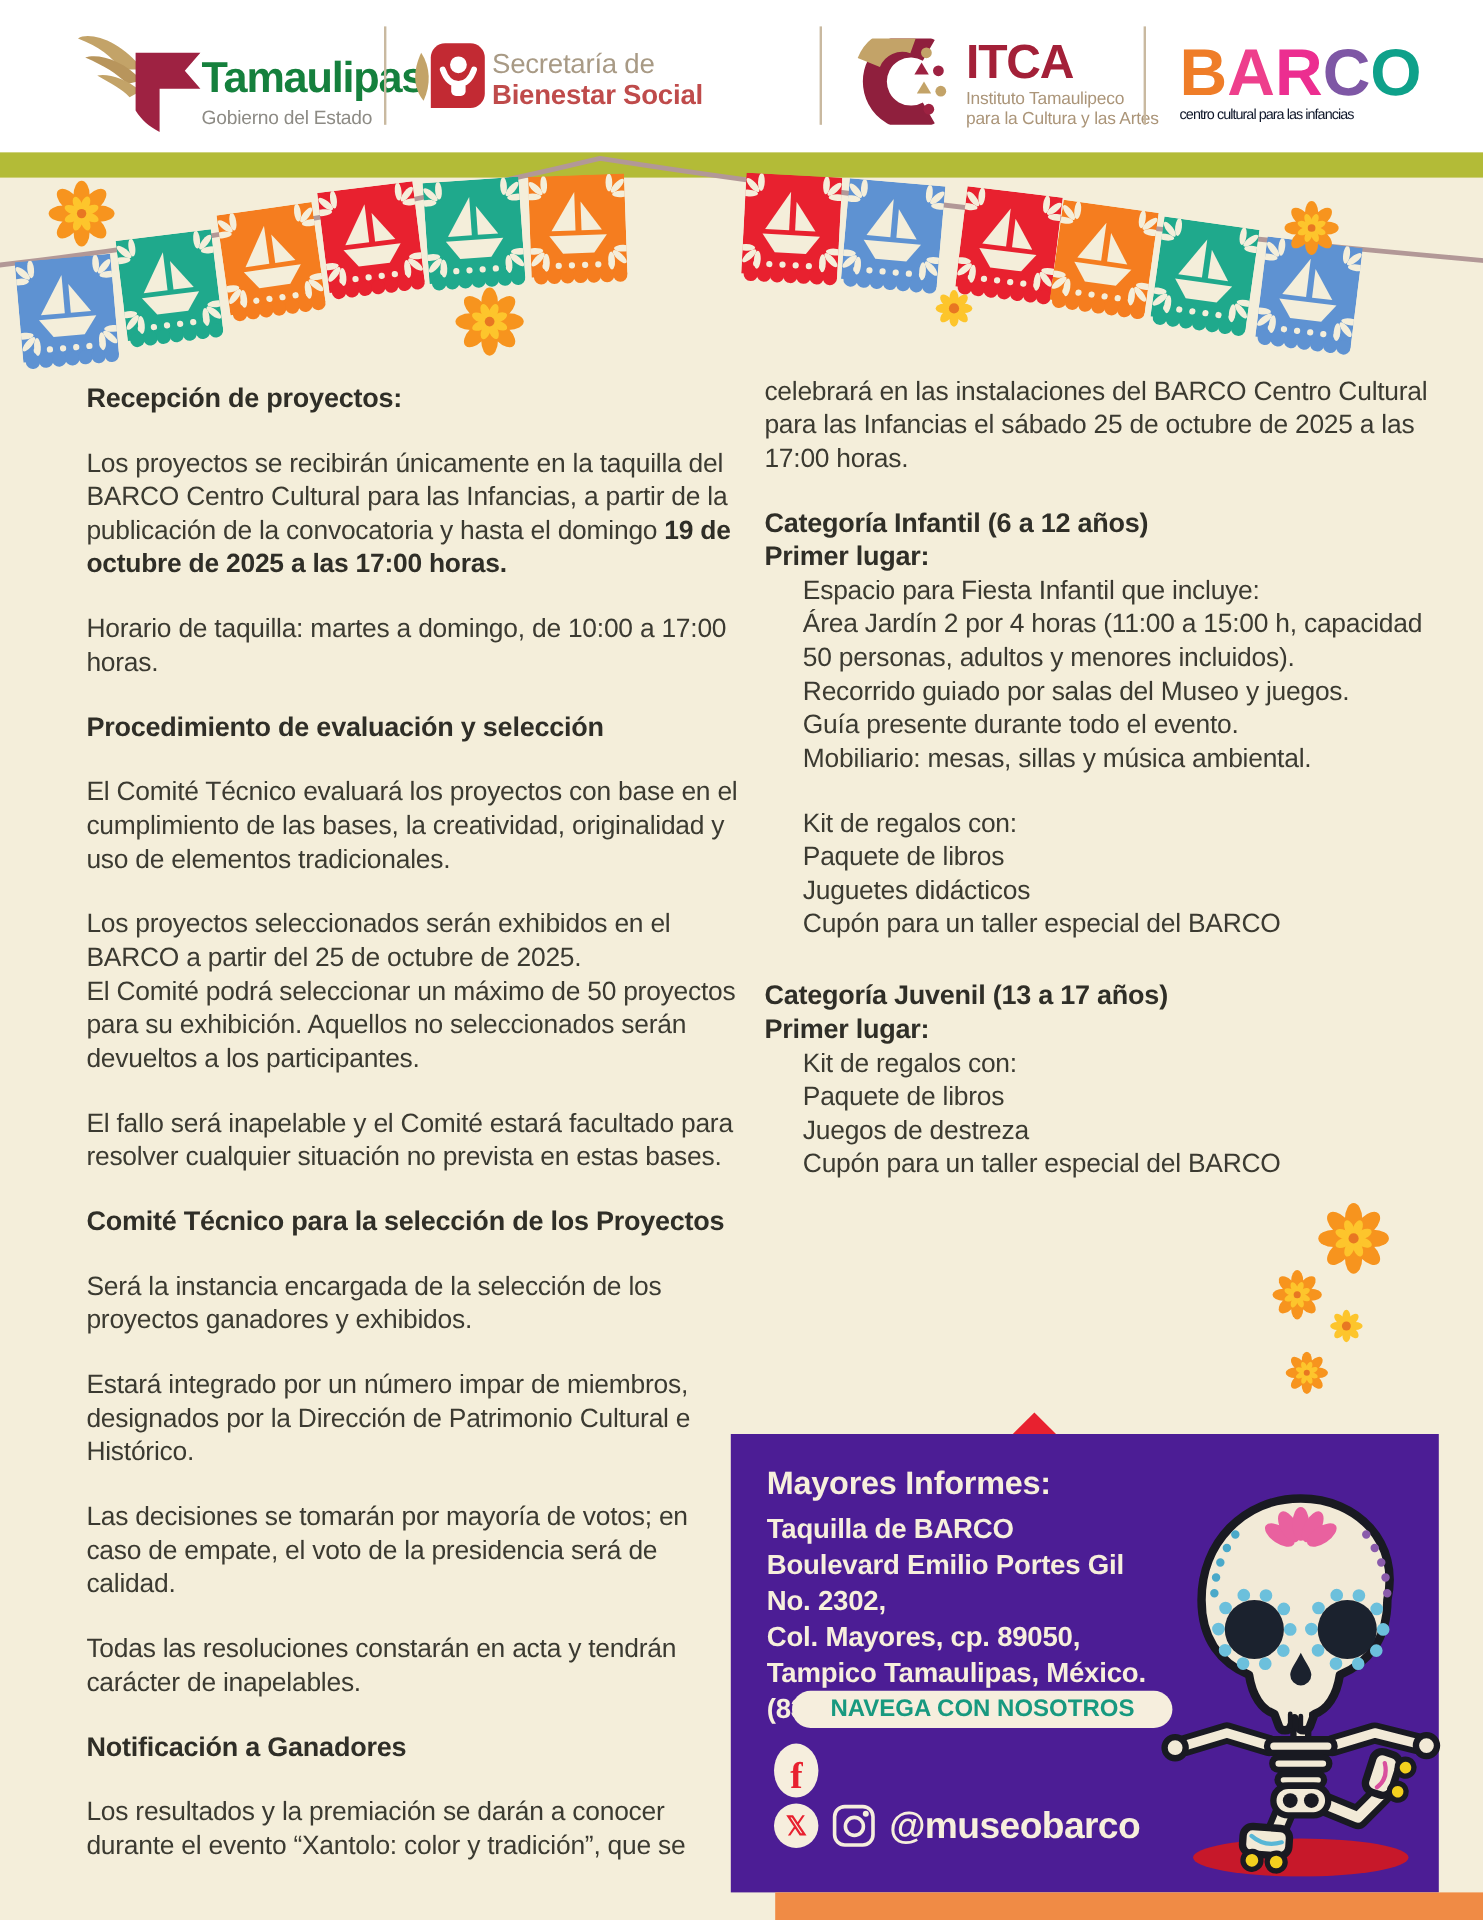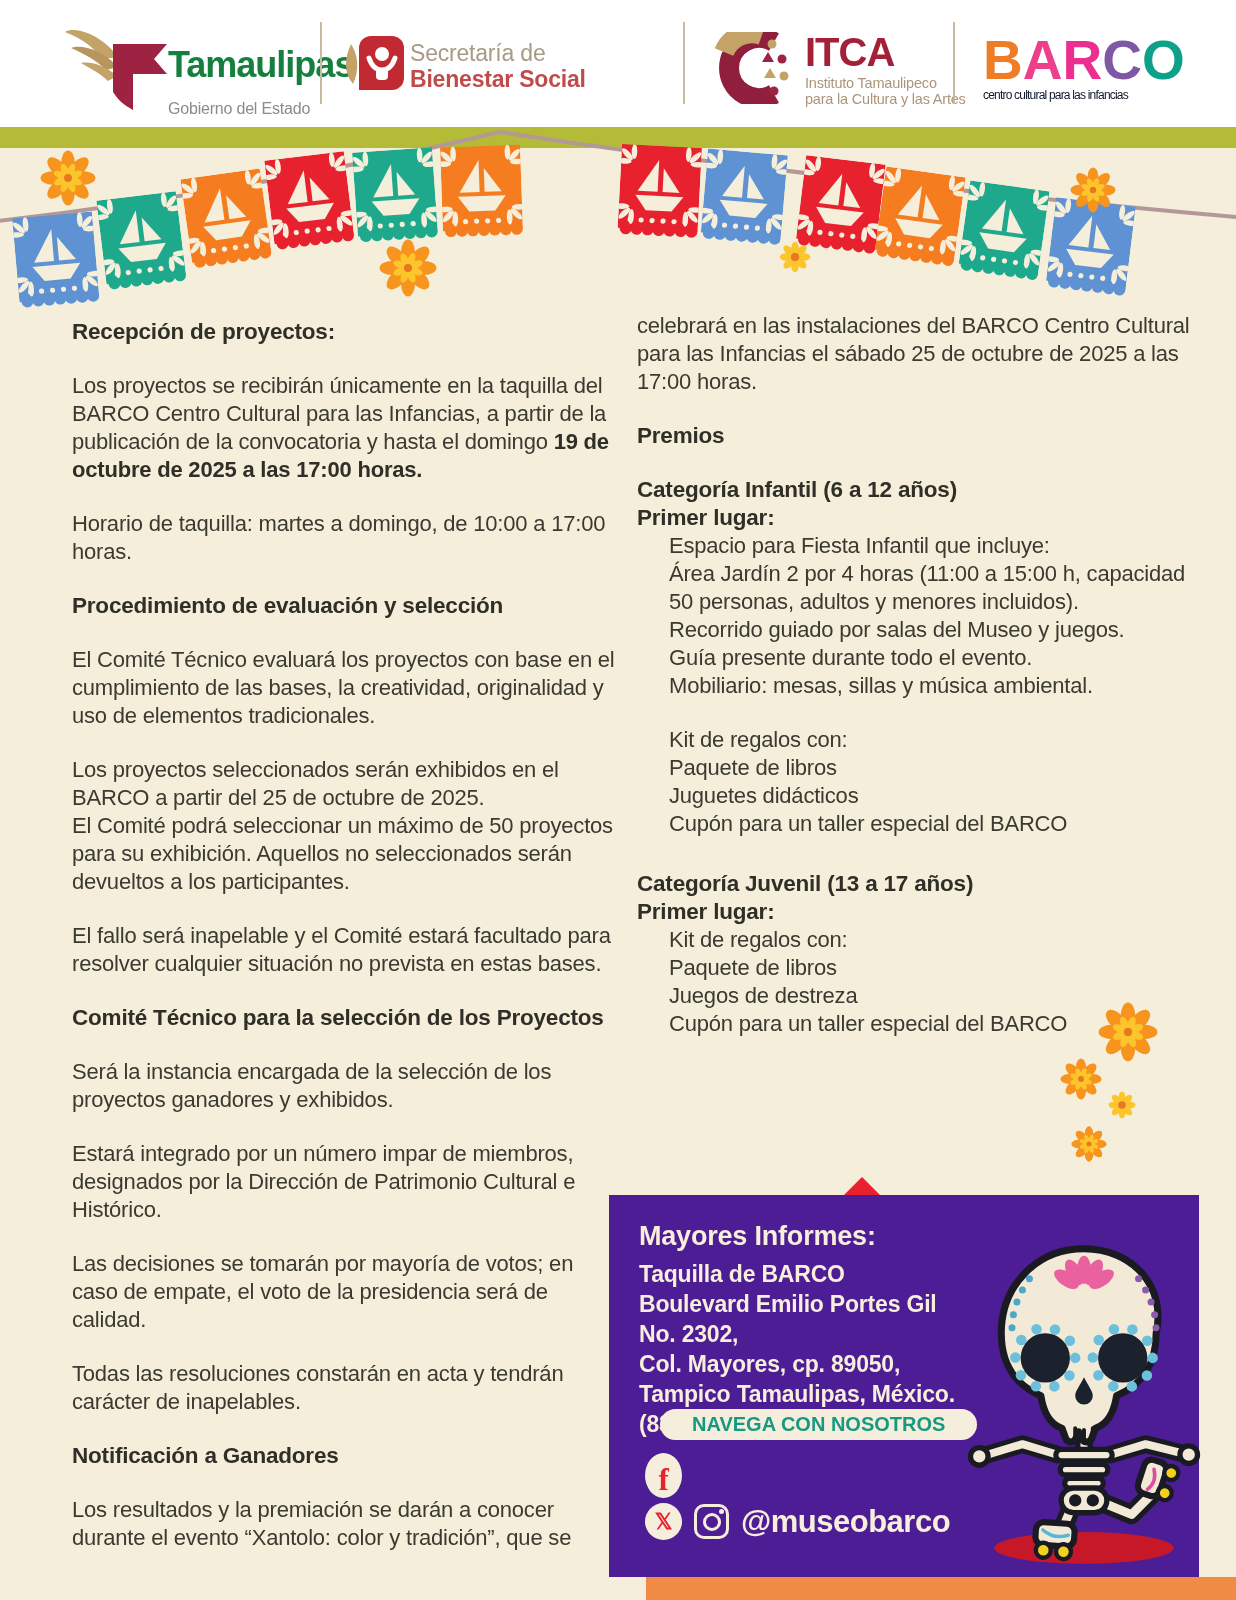--- a/index.html
+++ b/index.html
@@ -4,21 +4,21 @@
 <style>
   html,body{margin:0;padding:0;background:#888;}
   #page{position:relative;width:1236px;height:1600px;background:#f4eeda;overflow:hidden;
         font-family:"Liberation Sans",sans-serif;color:#3b3a31;letter-spacing:-0.2px;}
   
   #header{position:absolute;left:0;top:0;width:1236px;height:127px;background:#ffffff;}
   .vdiv{position:absolute;top:22px;width:1.5px;height:82px;background:#c9b9a0;}
   #tam-logo{position:absolute;left:63px;top:18px;}
   #tam-text{position:absolute;left:168px;top:44px;}
   #tam-name{font-size:36px;font-weight:bold;color:#15803d;letter-spacing:-1px;}
-  #tam-sub{font-size:16px;color:#8d8b85;margin-top:14px;}
+  #tam-sub{font-size:16px;color:#8d8b85;margin-top:4px;}
   #bs-icon{position:absolute;left:344px;top:32px;}
   #bs-text{position:absolute;left:410px;top:40px;font-size:23px;line-height:26px;}
   #bs-l1{color:#a89a85;}
   #bs-l2{color:#bf4b4b;font-weight:bold;}
   #itca-mark{position:absolute;left:712px;top:32px;}
   #itca-text{position:absolute;left:805px;top:32px;}
   #itca-acr{font-size:40px;font-weight:bold;color:#a32038;letter-spacing:-1px;line-height:40px;}
   #itca-sub{font-size:14.5px;color:#ab9579;line-height:16px;margin-top:3px;}
   #barco{position:absolute;left:983px;top:34px;}
   #barco-letters{font-size:55px;font-weight:bold;letter-spacing:0px;line-height:52px;text-align:right;}
@@ -244,21 +244,20 @@
     <p class="blk">Será la instancia encargada de la selección de los proyectos ganadores y exhibidos.</p>
     <p class="blk">Estará integrado por un número impar de miembros, designados por la Dirección de Patrimonio Cultural e Histórico.</p>
     <p class="blk">Las decisiones se tomarán por mayoría de votos; en caso de empate, el voto de la presidencia será de calidad.</p>
     <p class="blk">Todas las resoluciones constarán en acta y tendrán carácter de inapelables.</p>
     <div class="blk h">Notificación a Ganadores</div>
     <p class="blk">Los resultados y la premiación se darán a conocer durante el evento “Xantolo: color y tradición”, que se</p>
   </div>
 
   <div id="right-col" class="col">
     <p class="blk">celebrará en las instalaciones del BARCO Centro Cultural para las Infancias el sábado 25 de octubre de 2025 a las 17:00 horas.</p>
-    <div class="blk h">Premios</div>
     <div class="blk">
       <div class="h">Categoría Infantil (6 a 12 años)</div>
       <div class="h">Primer lugar:</div>
       <div class="ind">Espacio para Fiesta Infantil que incluye:</div>
       <div class="ind">Área Jardín 2 por 4 horas (11:00 a 15:00 h, capacidad 50 personas, adultos y menores incluidos).</div>
       <div class="ind">Recorrido guiado por salas del Museo y juegos.</div>
       <div class="ind">Guía presente durante todo el evento.</div>
       <div class="ind">Mobiliario: mesas, sillas y música ambiental.</div>
     </div>
     <div class="blk">

